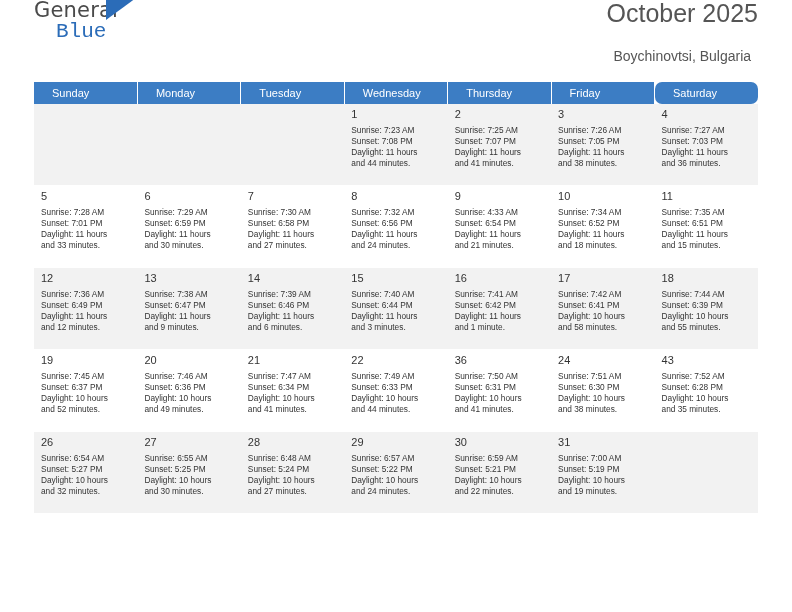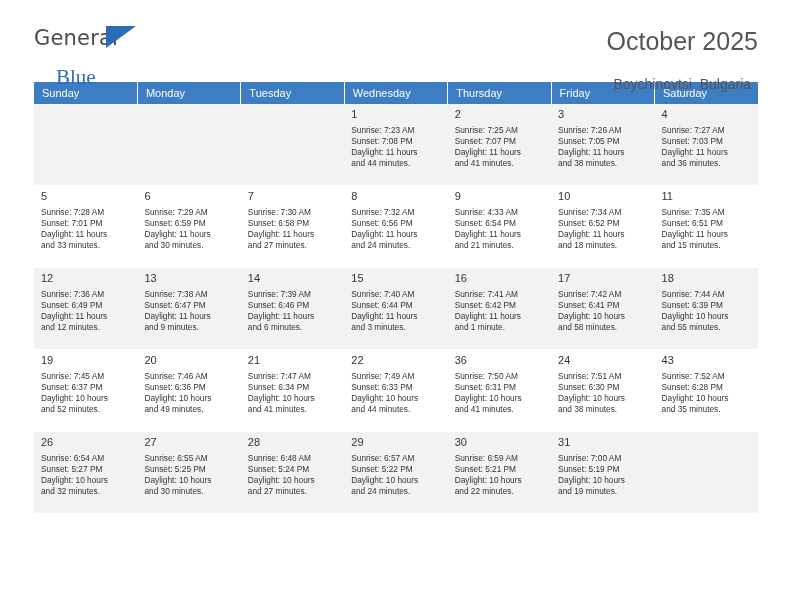--- a/index.html
+++ b/index.html
@@ -19,43 +19,42 @@
     width: 792px;
     height: 612px;
     box-sizing: border-box;
     padding: 0 34px;
   }
   
   .header {
     display: flex;
     align-items: flex-start;
     justify-content: space-between;
-    padding-top: 28px;
     height: 74px;
     box-sizing: border-box;
   }
   .logo {
     position: relative;
     width: 120px;
     height: 48px;
     line-height: 1;
   }
   .logo .word-general {
     font-size: 21px;
     color: #4a4a4a;
     letter-spacing: .2px;
     font-family: "DejaVu Sans", sans-serif;
   }
   .logo .word-blue {
     display: block;
     font-size: 21px;
     color: #2b6cb8;
-    margin-top: 18px;
+    margin-top: 0;
     margin-left: 22px;
-    font-family: Liberation Serif, serif;
+    font-family: Liberation Mono, monospace;
   }
   .logo .flag {
     position: absolute;
     top: -2px;
     left: 72px;
     width: 0;
     height: 0;
     border-left: 30px solid #2b6cb8;
     border-bottom: 22px solid transparent;
   }
@@ -80,24 +79,24 @@
     width: 724px;
     border-collapse: collapse;
     table-layout: fixed;
   }
   .calendar th {
     background: #3c7dc4;
     color: #ffffff;
     font-size: 11px;
     font-weight: normal;
     text-align: left;
-    padding: 5px 8px;
+    padding: 5px 18px;
     border-right: 1px solid #ffffff;
   }
-  .calendar th:last-child { border-right: none; }
+  .calendar th:last-child { border-right: none; border-radius: 7px; }
   .calendar td {
     vertical-align: top;
     height: 74px;
     padding: 3px 7px 4px 7px;
     border-bottom: 1px solid #ffffff;
     font-size: 8.3px;
     line-height: 1.33;
     color: #333333;
     background: #ffffff;
   }

